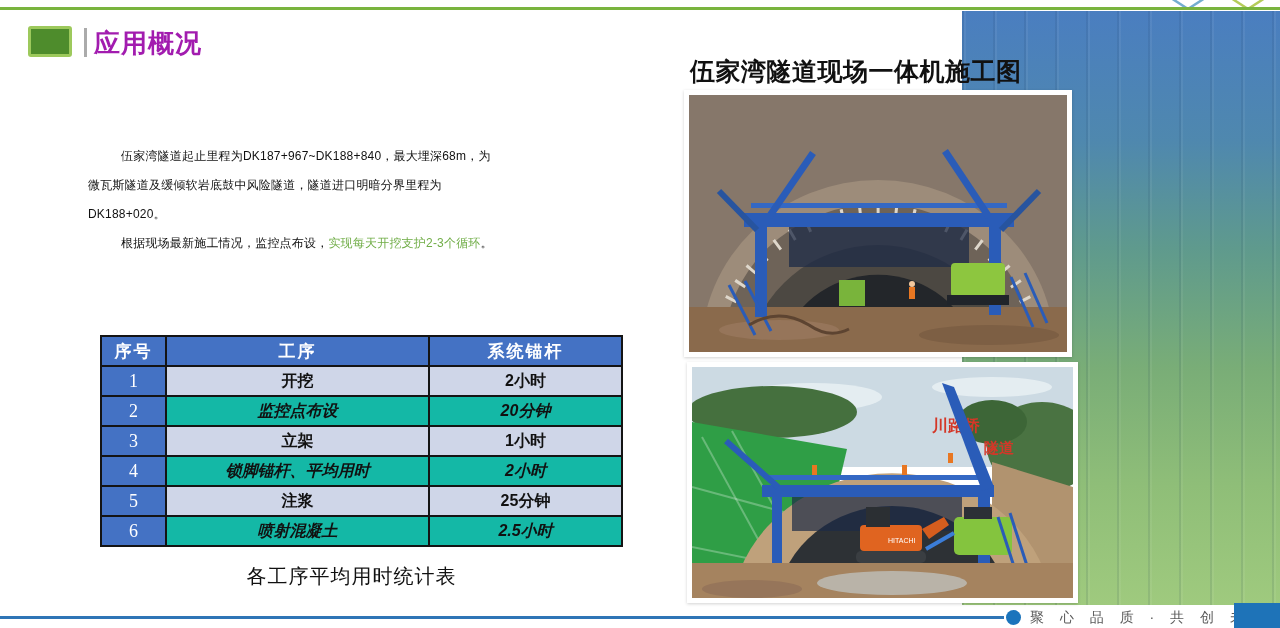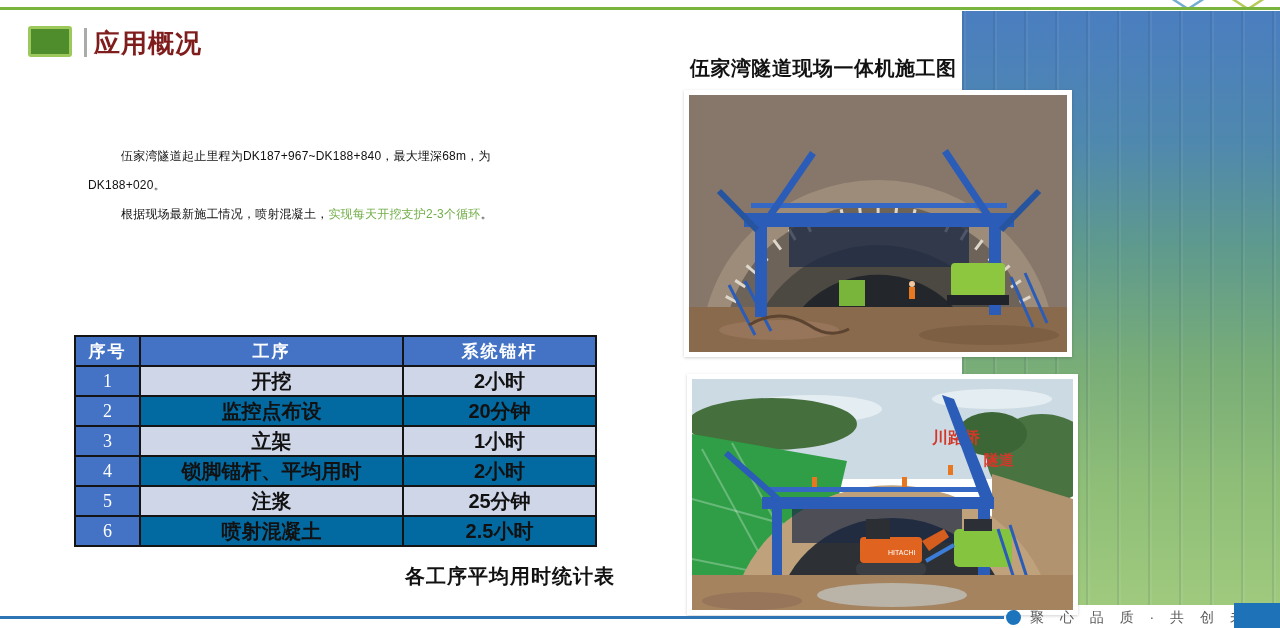--- a/index.html
+++ b/index.html
@@ -11,49 +11,49 @@
   }
   
   .top-line{position:absolute;left:0;top:7px;width:1280px;height:3px;background:#79b43e;z-index:3;}
   .hex{position:absolute;z-index:2;}
   .hex-1{left:1168px;top:-34px;}
   .hex-2{left:1228px;top:-34px;}
   
   .title-square{position:absolute;left:28px;top:26px;width:44px;height:31px;
     background:#4e8c2c;border:3px solid #9dc95c;border-radius:3px;box-sizing:border-box;z-index:4;}
   .title-bar{position:absolute;left:84px;top:28px;width:3px;height:29px;background:#ababab;z-index:4;}
-  .page-title{position:absolute;left:94px;top:26px;font-size:26px;font-weight:bold;color:#7f1d1d;z-index:4;letter-spacing:1px;font-family:Liberation Serif, serif;}
+  .page-title{position:absolute;left:94px;top:26px;font-size:26px;font-weight:bold;color:#a21caf;z-index:4;letter-spacing:1px;font-family:Liberation Serif, serif;}
   
   .intro{position:absolute;left:88px;top:142px;width:560px;font-size:12px;line-height:29px;color:#111;z-index:4;letter-spacing:0.2px;}
   .intro .indent{padding-left:33px;}
   .green-text{color:#70ad47;}
   
-  .proc-table{position:absolute;left:74px;top:335px;border-collapse:collapse;z-index:4;table-layout:fixed;border-radius:22px;}
+  .proc-table{position:absolute;left:100px;top:335px;border-collapse:collapse;z-index:4;table-layout:fixed;border-radius:22px;}
   .proc-table th,.proc-table td{border:2px solid #141414;text-align:center;vertical-align:middle;padding:0;height:28px;}
   .proc-table th{background:#4472c4;color:#ffffff;font-size:17px;font-weight:bold;letter-spacing:2px;}
   .col-num{width:65px;}
   .col-proc{width:263px;}
   .col-time{width:193px;}
   .num-cell{background:#4472c4;color:#ffffff;font-family:"Liberation Serif","DejaVu Serif",serif;font-size:18px;}
   .row-odd td.data-cell{background:#cfd6e8;}
-  .row-even td.data-cell{background:#0369a1;}
-  .data-cell{font-size:20px;font-weight:600;color:#111;}
-  .table-caption{position:absolute;left:88px;top:563px;width:527px;text-align:right;
-    font-size:20px;font-weight:bold;color:#111;z-index:4;letter-spacing:1px;}
+  .row-even td.data-cell{background:#14b8a6;font-style:italic;}
+  .data-cell{font-size:16px;font-weight:600;color:#111;}
+  .table-caption{position:absolute;left:88px;top:563px;width:527px;text-align:center;
+    font-size:20px;font-weight:normal;color:#111;z-index:4;letter-spacing:1px;}
   
   .band{position:absolute;left:962px;top:11px;width:318px;height:594px;z-index:1;
     background-image:
       repeating-linear-gradient(90deg, rgba(20,45,80,0.10) 0px, rgba(20,45,80,0.10) 2px,
         rgba(255,255,255,0.06) 2px, rgba(255,255,255,0.06) 4px, transparent 4px, transparent 31px),
       linear-gradient(180deg,#4a7ec0 0%,#4f88ae 22%,#5f9a8d 40%,#79ad77 60%,#8fbe78 80%,#9fca7e 100%);
   }
-  .photos-title{position:absolute;left:690px;top:55px;font-size:20px;font-weight:bold;color:#111;z-index:4;letter-spacing:0.5px;}
+  .photos-title{position:absolute;left:690px;top:55px;font-size:25px;font-weight:bold;color:#111;z-index:4;letter-spacing:0.5px;}
   .photo{position:absolute;background:#ffffff;padding:5px;z-index:5;box-shadow:0 1px 3px rgba(0,0,0,0.18);}
   .photo-1{left:684px;top:90px;}
-  .photo-2{left:687px;top:374px;text-align:center;}
+  .photo-2{left:687px;top:362px;text-align:center;}
   .photo svg{display:block;}
   
   .footer-line{position:absolute;left:0;top:616px;width:1004px;height:3px;background:#2e75b6;z-index:6;}
   .footer-dot{position:absolute;left:1006px;top:610px;width:15px;height:15px;border-radius:50%;background:#1b74bc;z-index:6;}
   .footer-slogan{position:absolute;left:1030px;top:609px;width:180px;text-align:center;
     font-size:14px;color:#5a5a5a;letter-spacing:6px;white-space:nowrap;z-index:6;}
   .footer-rect{position:absolute;left:1234px;top:603px;width:46px;height:25px;background:#1e73b8;z-index:6;}
 </style>
 </head>
 <body>
@@ -65,22 +65,23 @@
 <svg class="hex hex-2" width="40" height="44">
   <polygon points="20,1 37,12 37,32 20,43 3,32 3,12" fill="none" stroke="#b5cc5a" stroke-width="2.5"></polygon>
 </svg>
 
 <div class="title-square"></div>
 <div class="title-bar"></div>
 <div class="page-title">应用概况</div>
 
 <div class="intro">
   <div class="indent">伍家湾隧道起止里程为DK187+967~DK188+840，最大埋深68m，为</div>
+  <div>微瓦斯隧道及缓倾软岩底鼓中风险隧道，隧道进口明暗分界里程为</div>
   <div>DK188+020。</div>
-  <div class="indent"><span>根据现场最新施工情况，喷射混凝土，</span><span class="green-text">实现每天开挖支护2-3个循环</span><span>。</span></div>
+  <div class="indent"><span>根据现场最新施工情况，监控点布设，</span><span class="green-text">实现每天开挖支护2-3个循环</span><span>。</span></div>
 </div>
 
 <table class="proc-table">
   <colgroup>
       <col class="col-num">
       <col class="col-proc">
       <col class="col-time">
     </colgroup>
   <thead>
     <tr>

